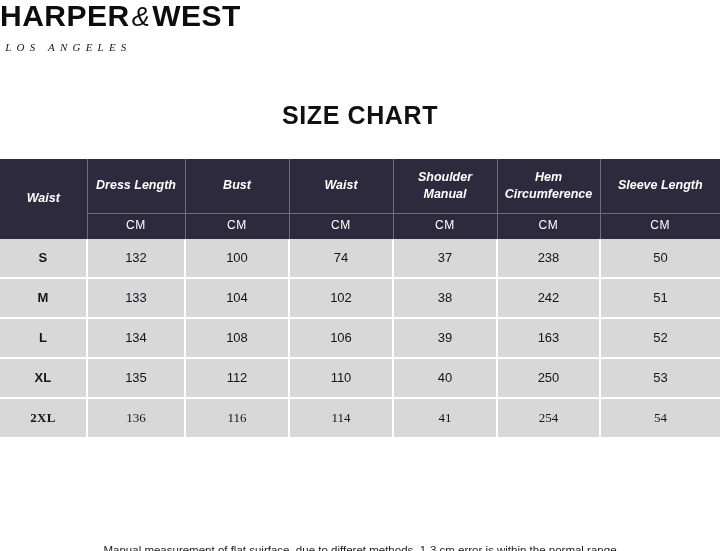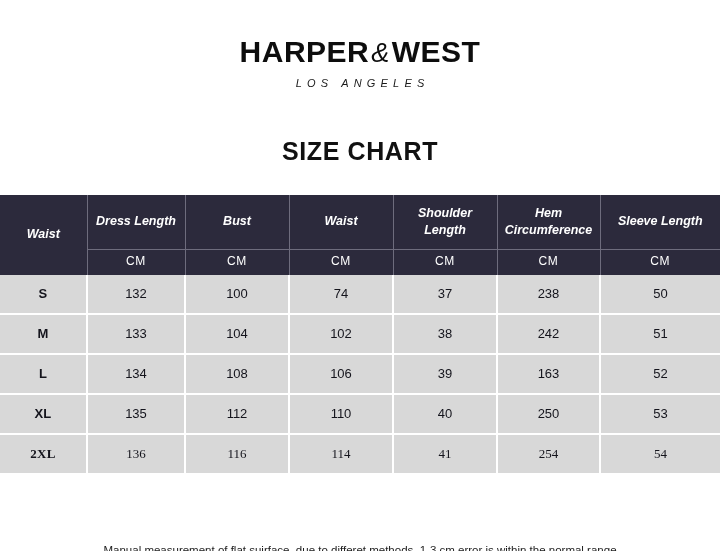--- a/index.html
+++ b/index.html
@@ -10,41 +10,39 @@
     width: 720px;
     height: 551px;
     background: #ffffff;
     font-family: "Liberation Sans", sans-serif;
     overflow: hidden;
     position: relative;
   }
 
   
   .brand-block {
-    text-align: center;
-    padding-top: 36px;
   }
   .brand-name {
     font-family: "Liberation Sans", sans-serif;
     font-weight: bold;
     font-size: 30px;
     color: #0d0d0d;
     letter-spacing: 0.5px;
     line-height: 1.05;
     white-space: nowrap;
   }
   .brand-amp {
     font-weight: normal;
     font-style: italic;
     font-size: 27px;
     padding: 0 2px;
   }
   .brand-sub {
     margin-top: 9px;
-    font-family: Liberation Sans, sans-serif;
+    font-family: Liberation Serif, serif;
     font-style: italic;
     font-weight: normal;
     font-size: 11px;
     letter-spacing: 5.2px;
     color: #1a1a1a;
     text-indent: 5.2px;
   }
 
   
   .page-title {
@@ -154,21 +152,21 @@
       <col style="width:104px">
       <col style="width:103px">
       <col style="width:120px">
     </colgroup>
     <thead>
       <tr class="label-row">
         <th class="size-head" rowspan="2">Waist</th>
         <th>Dress Length</th>
         <th>Bust</th>
         <th>Waist</th>
-        <th>Shoulder Length</th>
+        <th>Shoulder Manual</th>
         <th>Hem Circumference</th>
         <th>Sleeve Length</th>
       </tr>
       <tr class="unit-row">
         <th>CM</th>
         <th>CM</th>
         <th>CM</th>
         <th>CM</th>
         <th>CM</th>
         <th>CM</th>

